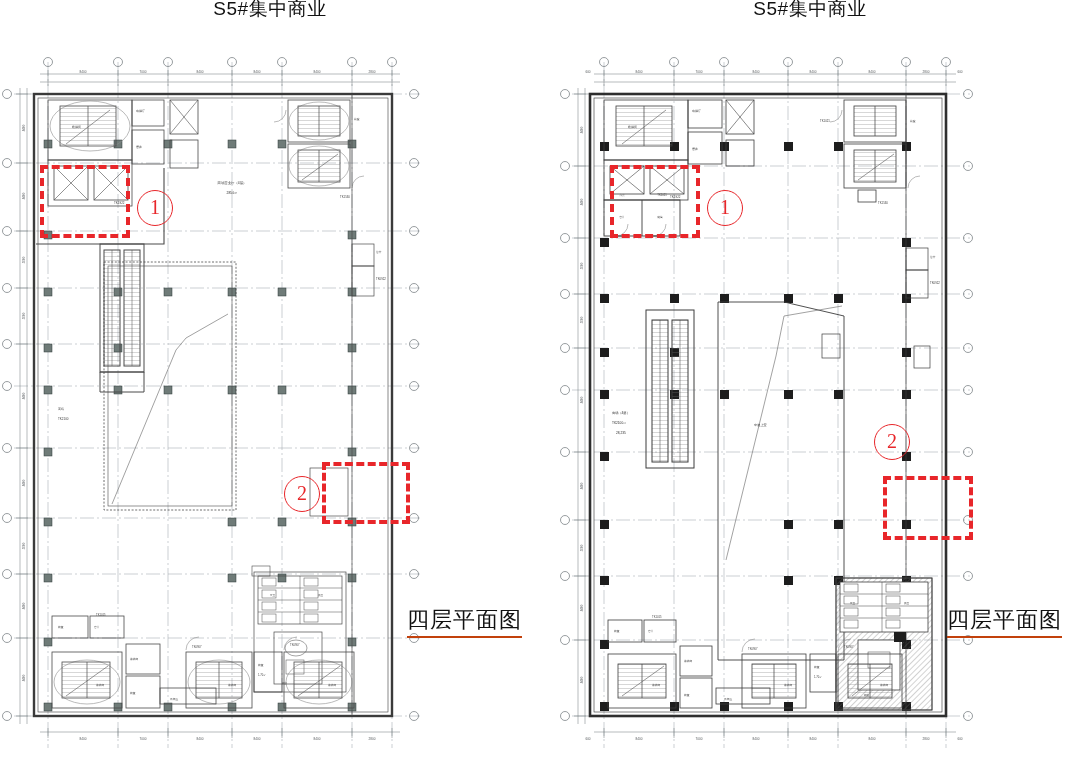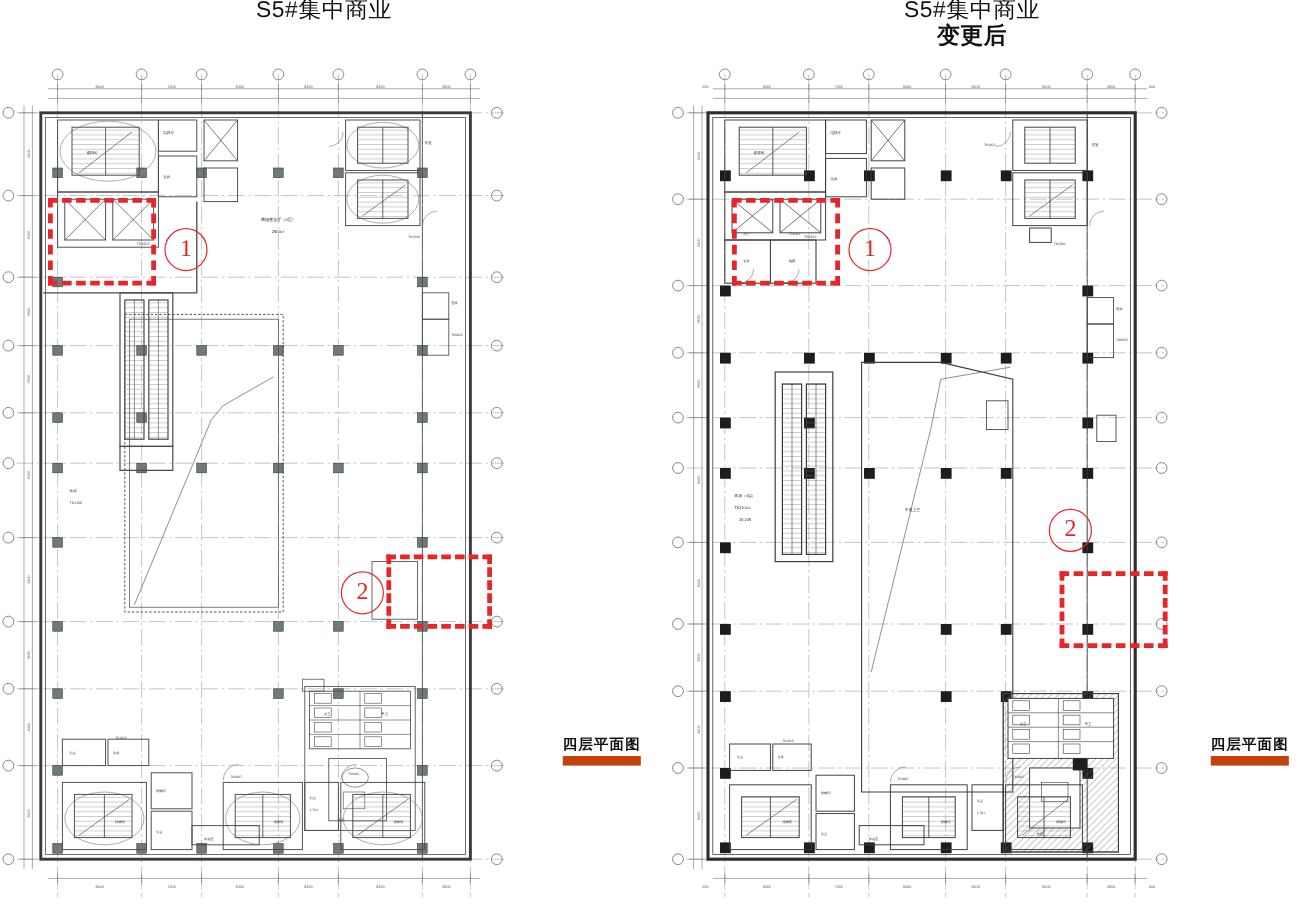--- a/index.html
+++ b/index.html
@@ -1,29 +1,29 @@
 <!DOCTYPE html>
 <html><head>
 <meta charset="utf-8">
 <style>
   html,body{margin:0;padding:0;background:#ffffff;}
   body{width:1080px;height:766px;position:relative;overflow:hidden;
        font-family:"Liberation Sans","DejaVu Sans",sans-serif;color:#111;}
 
-  .panel{position:absolute;top:0;width:540px;height:660px;padding-left:12px;}
+  .panel{position:absolute;top:0;width:540px;height:660px;}
   .panel-left{left:0;}
   .panel-right{left:540px;}
 
   .title{position:absolute;left:0;width:540px;text-align:center;
          font-size:19px;font-weight:700;line-height:1.18;letter-spacing:.5px;}
   .title .t1{display:block;font-weight:500;}
   .title .t2{display:block;font-weight:700;}
 
-  .caption{position:absolute;bottom:22px;right:18px;font-size:12px;font-weight:700;
-           border-bottom:8px solid #c2410c;padding-bottom:1px;letter-spacing:1px;}
+  .caption{position:absolute;bottom:22px;right:18px;font-size:22px;font-weight:400;
+           border-bottom:2px solid #c2410c;padding-bottom:1px;letter-spacing:1px;}
 
   
   .plan{position:absolute;}
   .plan svg{display:block;}
 
   
   .redbox{position:absolute;border:4px dashed #e8262a;box-sizing:border-box;}
   .redmark{position:absolute;width:34px;height:34px;border:1.6px solid #e8262a;
            border-radius:50%;color:#e8262a;font-size:20px;line-height:32px;
            text-align:center;font-family:"Liberation Serif","DejaVu Serif",serif;}
@@ -381,21 +381,20 @@
   <div class="redbox" style="left:322px;top:462px;width:88px;height:62px;"></div>
   <div class="redmark" style="left:284px;top:476px;">2</div>
 
   <div class="caption">四层平面图</div>
 </div>
 
 <div class="panel panel-right">
 
   <div class="title" style="top:-2px">
     <span class="t1">S5#集中商业</span>
-    <span class="t2">变更后</span>
   </div>
 
   <div class="plan" style="left:18px;top:48px;">
   <svg width="520" height="700" viewBox="0 0 520 700" xmlns="http://www.w3.org/2000/svg">
     <defs>
       <pattern id="hatchR" width="4" height="4" patternTransform="rotate(45)" patternUnits="userSpaceOnUse">
         <line x1="0" y1="0" x2="0" y2="4" stroke="#6f6f6f" stroke-width="0.7"></line>
       </pattern>
       <pattern id="stepR" width="4" height="4" patternUnits="userSpaceOnUse">
         <line x1="0" y1="0" x2="4" y2="0" stroke="#777" stroke-width="0.6"></line>

